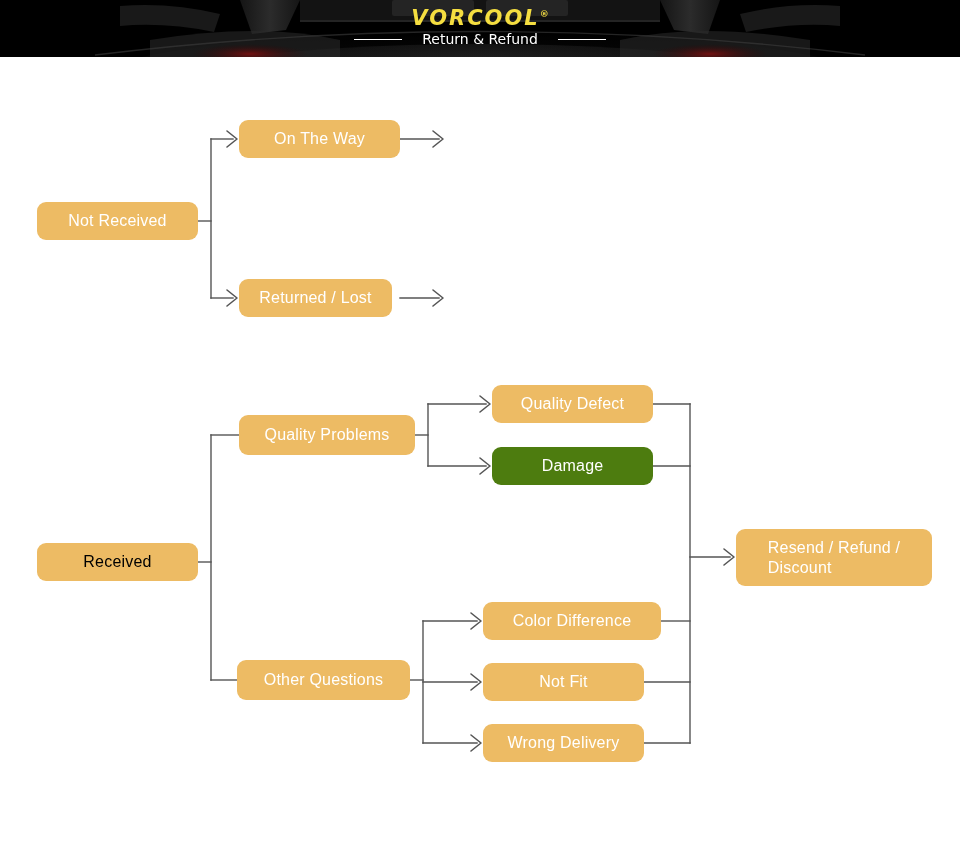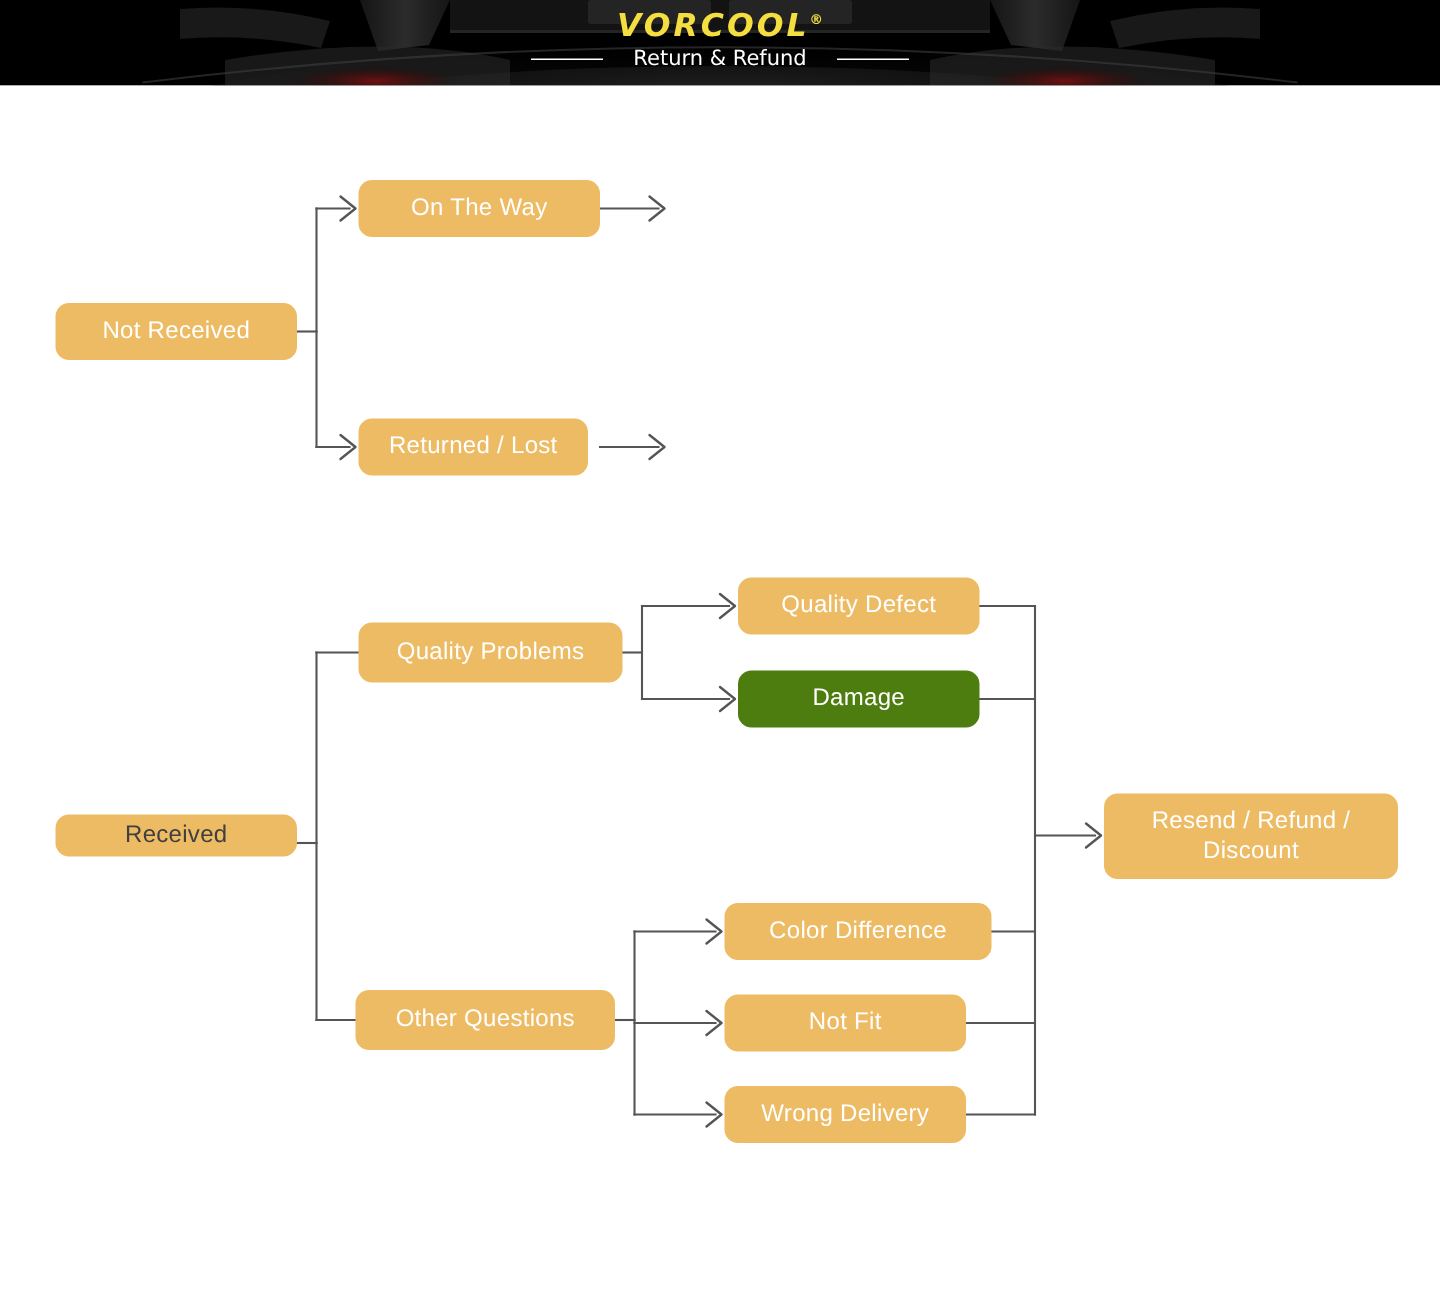--- a/index.html
+++ b/index.html
@@ -54,21 +54,21 @@
   .flow svg{position:absolute;left:0;top:0;width:960px;height:807px;}
 
   .node{
     position:absolute;
     background:#edbb64;
     border-radius:9px;
     color:#ffffff;
     display:flex;
     align-items:center;
     justify-content:center;
-    text-align:center;
+    text-align:left;
     font-size:16px;
     line-height:20px;
     letter-spacing:.2px;
     box-sizing:border-box;
     padding:0 6px;
     white-space:pre-line;
     user-select:none;
   }
 </style>
 </head>
@@ -189,21 +189,21 @@
       <polyline points="471,617 481,625 471,633"></polyline>
       <polyline points="471,678 481,686 471,694"></polyline>
       <polyline points="724,492 734,500 724,508"></polyline>
     </g>
   </svg>
 
   <div class="node" style="left: 37px; top: 145px; width: 161px; height: 38px; background: rgb(237, 187, 100); color: rgb(255, 255, 255); font-size: 16px;">Not Received</div>
   <div class="node" style="left: 239px; top: 63px; width: 161px; height: 38px; background: rgb(237, 187, 100); color: rgb(255, 255, 255); font-size: 16px;">On The Way</div>
   <div class="node"></div>
   <div class="node" style="left: 239px; top: 222px; width: 153px; height: 38px; background: rgb(237, 187, 100); color: rgb(255, 255, 255); font-size: 16px;">Returned / Lost</div>
-  <div class="node" style="left: 37px; top: 486px; width: 161px; height: 28px; background: rgb(237, 187, 100); color: #404040; font-size: 16px;">Received</div>
+  <div class="node" style="left: 37px; top: 486px; width: 161px; height: 38px; background: rgb(237, 187, 100); color: #000000; font-size: 16px;">Received</div>
   <div class="node" style="left: 239px; top: 358px; width: 176px; height: 40px; background: rgb(237, 187, 100); color: rgb(255, 255, 255); font-size: 16px;">Quality Problems</div>
   <div class="node" style="left: 492px; top: 328px; width: 161px; height: 38px; background: rgb(237, 187, 100); color: rgb(255, 255, 255); font-size: 16px;">Quality Defect</div>
   <div class="node" style="left: 492px; top: 390px; width: 161px; height: 38px; background: #4d7c0f; color: rgb(255, 255, 255); font-size: 16px;">Damage</div>
   <div class="node" style="left: 237px; top: 603px; width: 173px; height: 40px; background: rgb(237, 187, 100); color: rgb(255, 255, 255); font-size: 16px;">Other Questions</div>
   <div class="node" style="left: 483px; top: 545px; width: 178px; height: 38px; background: rgb(237, 187, 100); color: rgb(255, 255, 255); font-size: 16px;">Color Difference</div>
   <div class="node" style="left: 483px; top: 606px; width: 161px; height: 38px; background: rgb(237, 187, 100); color: rgb(255, 255, 255); font-size: 16px;">Not Fit</div>
   <div class="node" style="left: 736px; top: 472px; width: 196px; height: 57px; background: rgb(237, 187, 100); color: rgb(255, 255, 255); font-size: 16px;">Resend / Refund /
 Discount</div>
   <div class="node" style="left: 483px; top: 667px; width: 161px; height: 38px; background: rgb(237, 187, 100); color: rgb(255, 255, 255); font-size: 16px;">Wrong Delivery</div>
 

